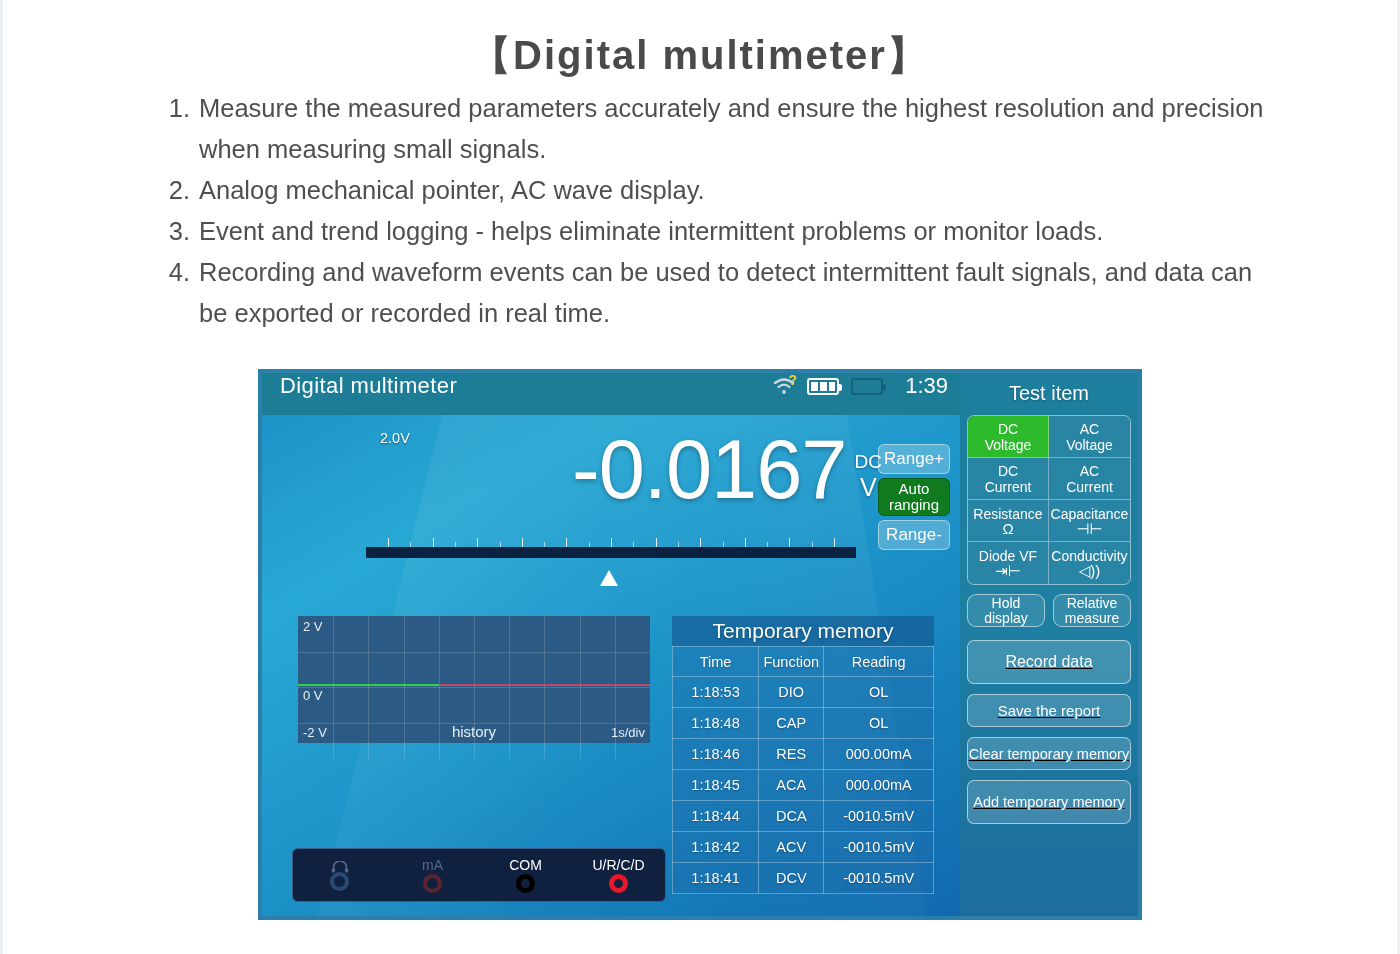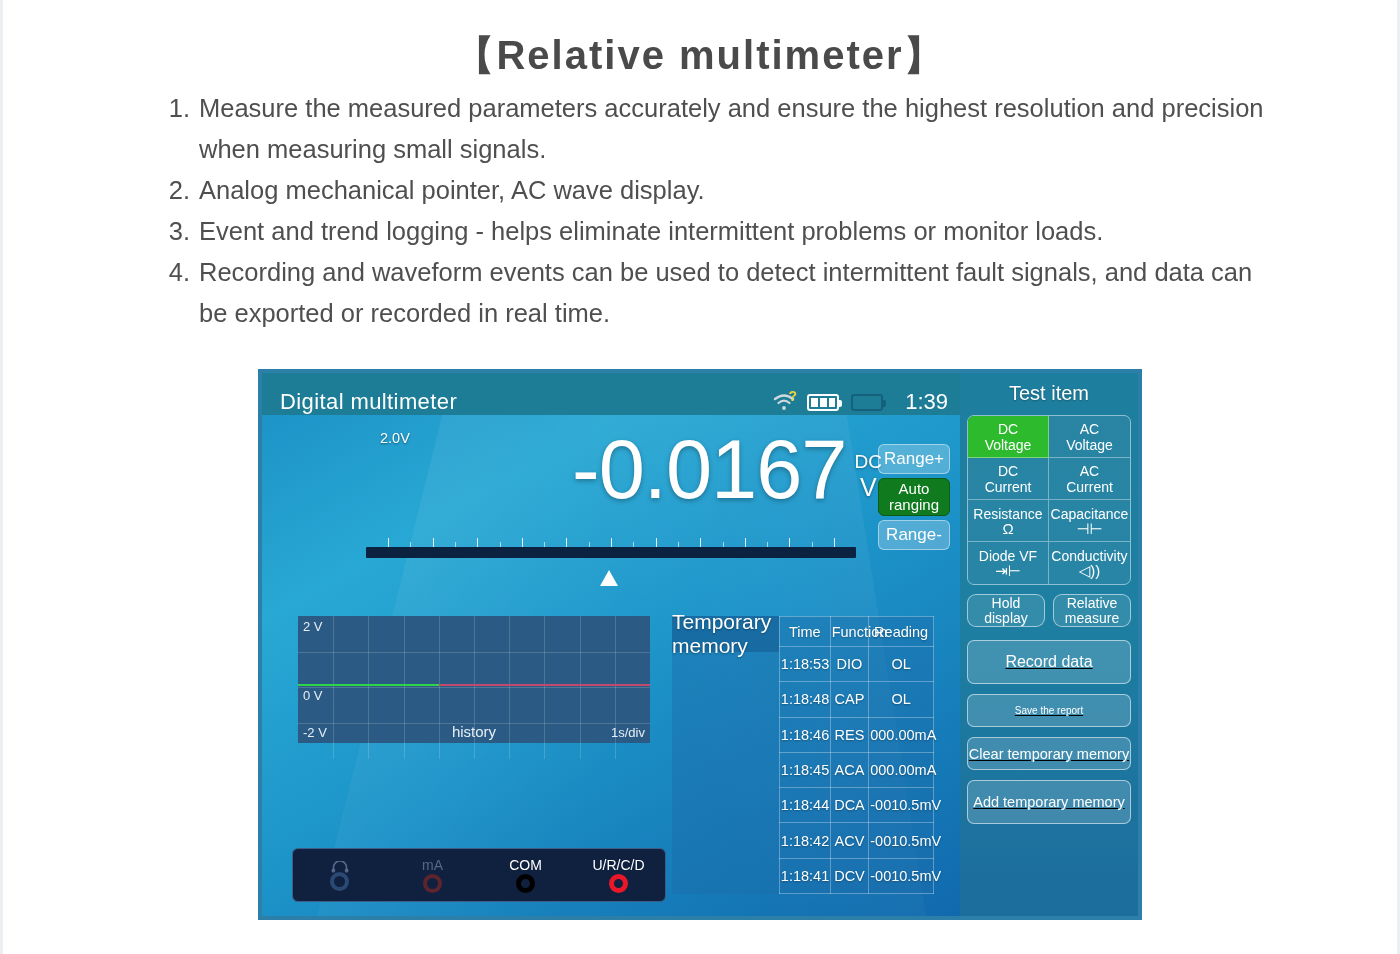--- a/index.html
+++ b/index.html
@@ -91,21 +91,21 @@
     background: linear-gradient(255deg, rgba(255,255,255,.055), rgba(255,255,255,0) 65%);
     transform: rotate(-9deg);
   }
 
   
   .statusbar {
     position: relative;
     height: 42px;
     background: #1d7c96;
     display: flex;
-    align-items: flex-end;
+    align-items: flex-start;
     padding: 0 12px 0 18px;
     box-sizing: border-box;
     color: #ffffff;
     z-index: 4;
   }
   .status-title { font-size: 22px; letter-spacing: .4px; flex: 1; }
   .status-icons { display: flex; align-items: center; gap: 12px; }
   .clock { font-size: 22px; margin-left: 10px; }
 
   .wifi-ic { width: 22px; height: 20px; position: relative; }
@@ -217,21 +217,21 @@
   .trace { position: absolute; height: 2px; top: 68px; }
   .trace.green { left: 0; width: 40%; background: #2fd44b; }
   .trace.red   { left: 40%; width: 60%; background: #c34a6b; }
 
   
   .memory {
     position: absolute; left: 410px; top: 243px;
     width: 262px; height: 278px;
     background: rgba(28,110,170,.46);
     z-index: 3;
-    display: flex; 
+    display: flex; flex-direction: column;
   }
   .memory-title {
     height: 36px; display: flex; align-items: center; justify-content: center;
     color: #ffffff; font-size: 21px;
     background: rgba(13,70,120,.35);
     text-shadow: 0 1px 2px rgba(0,0,0,.35);
   }
   table.mem {
     width: 100%; border-collapse: collapse;
     color: #ffffff; font-size: 14.5px;
@@ -325,30 +325,30 @@
     margin-top: 10px;
     border-radius: 7px;
     border: 1px solid rgba(255,255,255,.55);
     background: rgba(255,255,255,.16);
     color: #ffffff;
     display: flex; align-items: center; justify-content: center;
     box-sizing: border-box;
     font-size: 16px;
   }
   .action.tall { height: 44px; }
-  .action.short { height: 33px; font-size: 10px; }
+  .action.short { height: 33px; font-size: 15px; }
   .action.sm { font-size: 14.5px; }
   #actions-wrap { margin-top: 13px; text-decoration: underline; }
 </style>
 </head>
 <body>
 
 <div class="page-frame"></div>
 
-<div class="doc-title">【Relative multimeter】</div>
+<div class="doc-title">【Digital multimeter】</div>
 
 <div class="feature-list">
   <div class="feature-item">
     <span class="feature-num">1.</span>
     <span class="feature-text">Measure the measured parameters accurately and ensure the highest resolution and precision when measuring small signals.</span>
   </div>
   <div class="feature-item">
     <span class="feature-num">2.</span>
     <span class="feature-text">Analog mechanical pointer, AC wave display.</span>
   </div>

